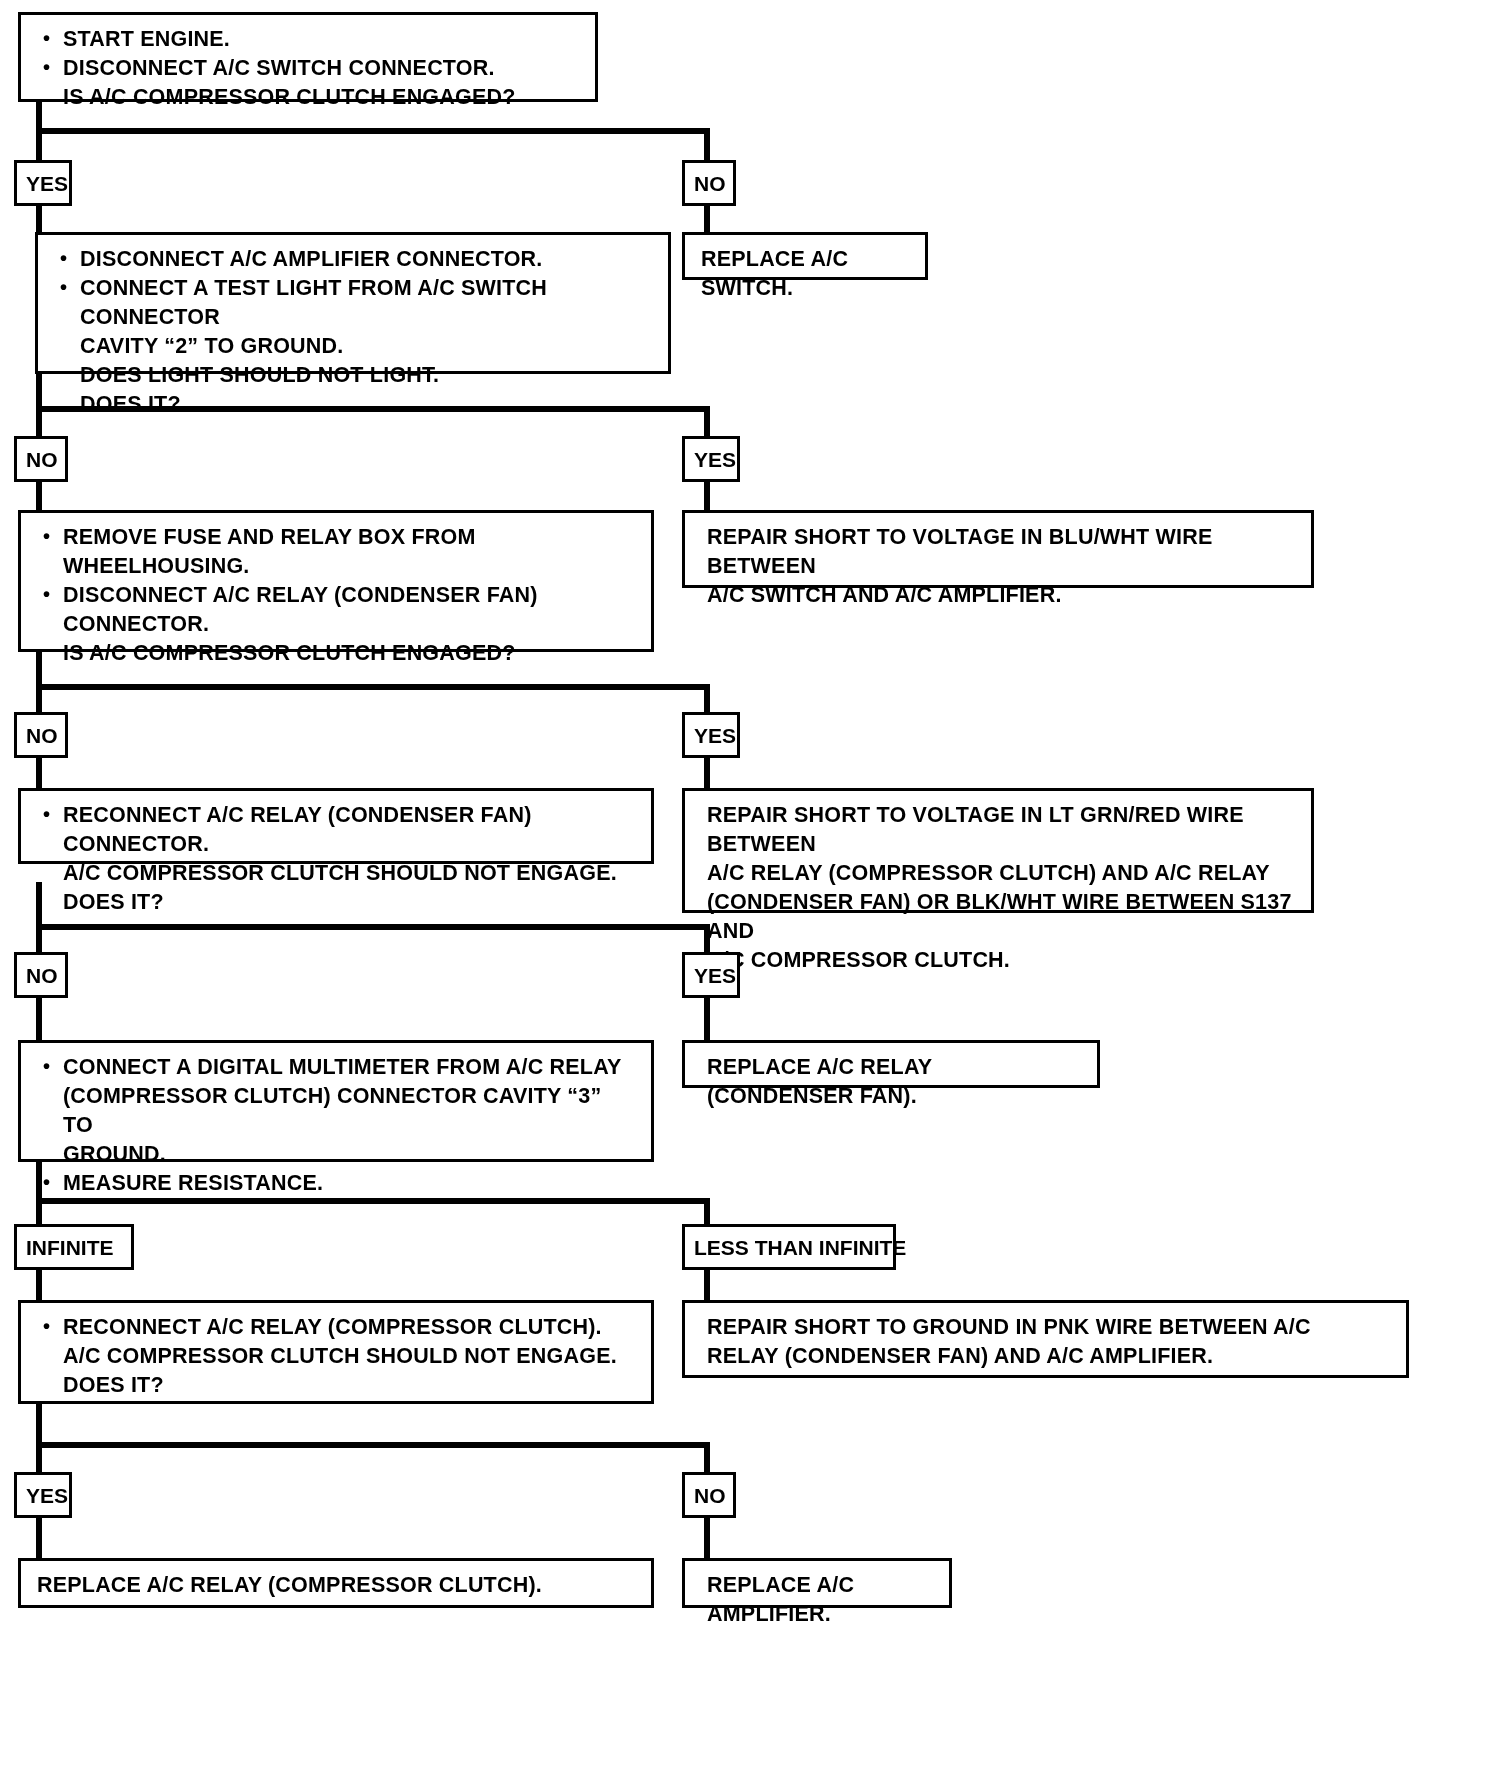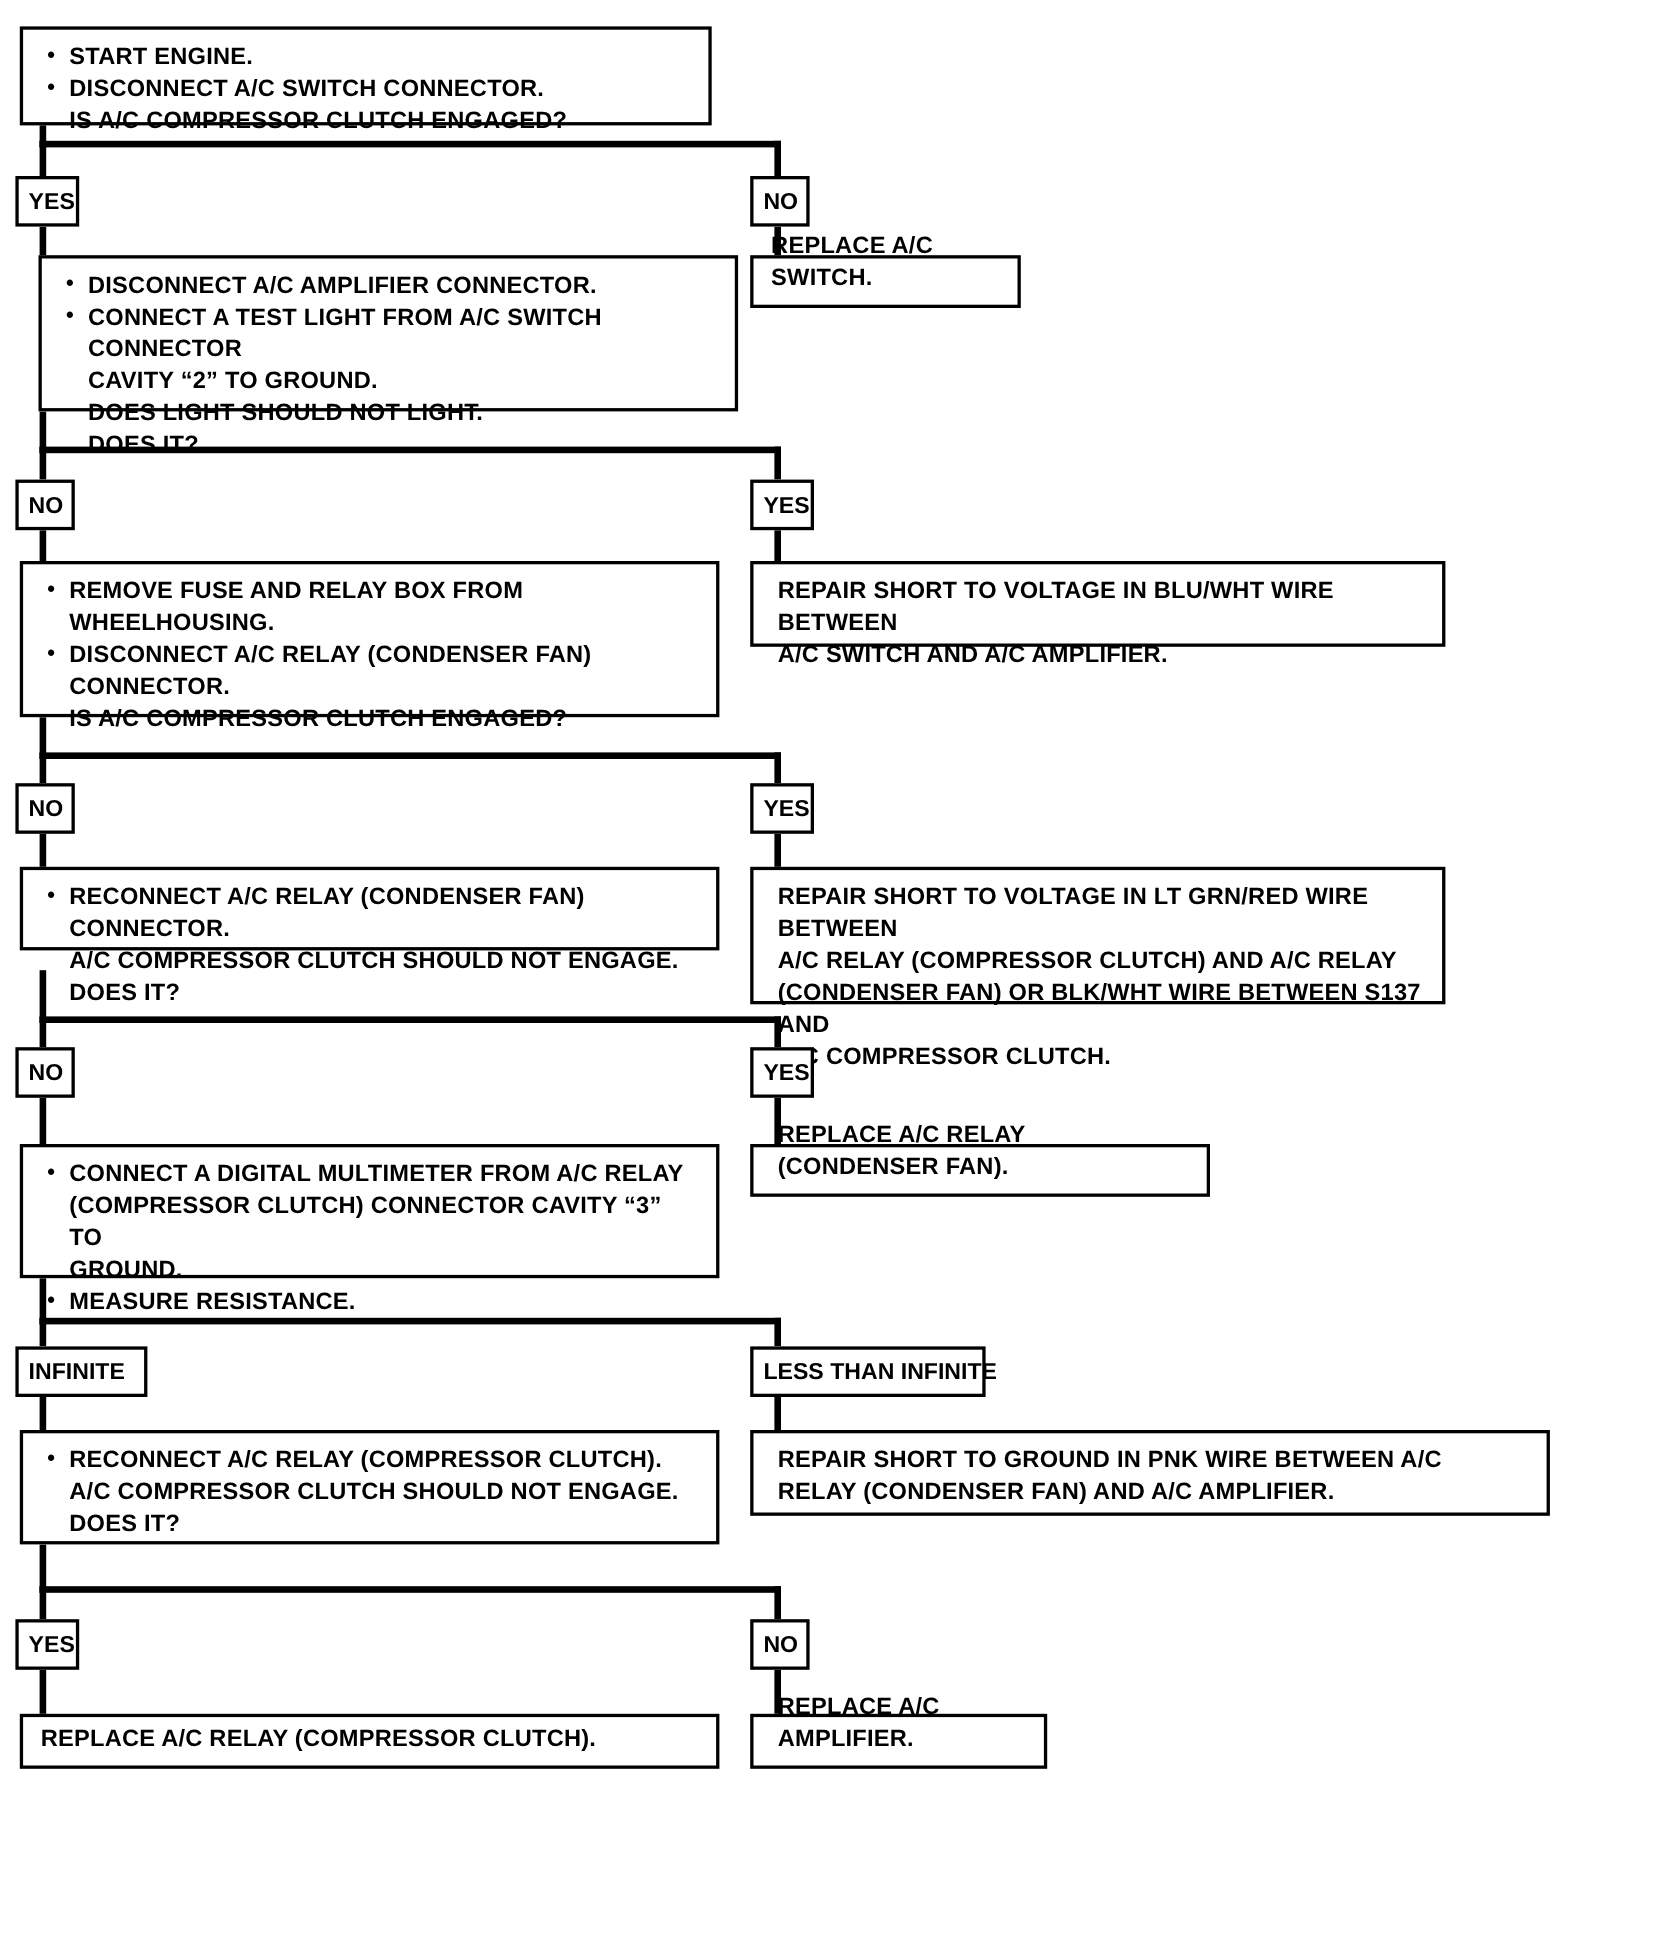--- a/index.html
+++ b/index.html
@@ -25,21 +25,21 @@
     padding: 10px 14px 10px 16px;
     font-weight: bold;
     font-size: 21.5px;
     line-height: 29px;
     letter-spacing: 0.2px;
     color: #000000;
     z-index: 3;
   }
   .box.plain {
     display: flex;
-    align-items: flex-end;
+    align-items: flex-start;
   }
   .box ul {
     list-style: none;
     margin: 0;
     padding: 0;
   }
   .box li {
     position: relative;
     padding-left: 26px;
     margin: 0;
@@ -76,21 +76,21 @@
     position: absolute;
     background: #000000;
     z-index: 1;
   }
 </style>
 </head>
 <body>
 
 <div id="chart">
 
-  <div class="box" style="left:18px; top:24px; width:629px; height:90px;">
+  <div class="box" style="left:18px; top:12px; width:580px; height:90px;">
     <ul>
       <li><span>START ENGINE.</span></li>
       <li><span>DISCONNECT A/C SWITCH CONNECTOR.</span>
           <span class="cont">IS A/C COMPRESSOR CLUTCH ENGAGED?</span></li>
     </ul>
   </div>
 
   <div class="seg" style="left:36px; top:98px; width:6px; height:36px;"></div>
   <div class="seg" style="left:36px; top:128px; width:674px; height:6px;"></div>
   <div class="seg" style="left:704px; top:128px; width:6px; height:32px;"></div>

